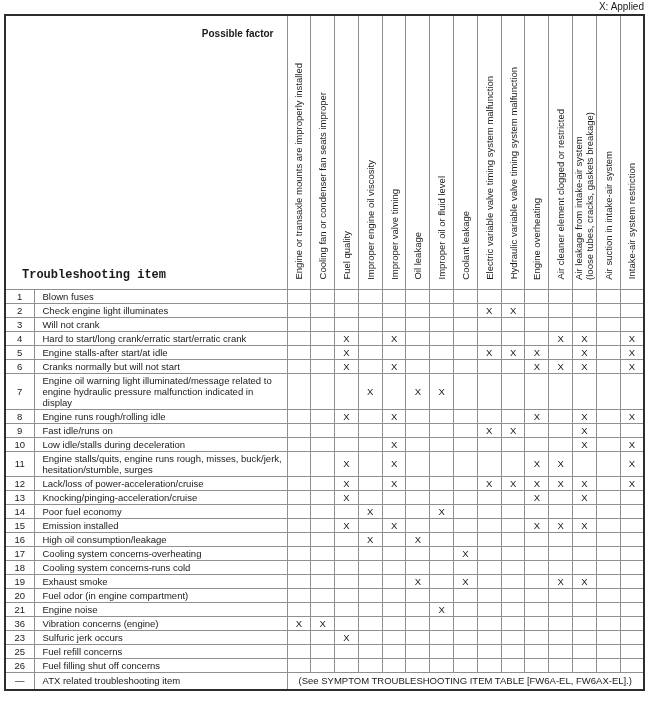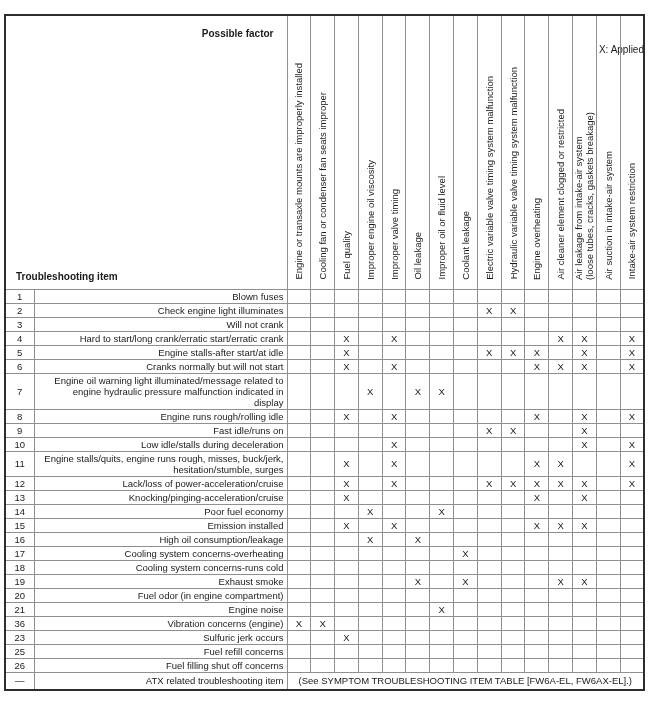--- a/index.html
+++ b/index.html
@@ -4,49 +4,49 @@
 <style>
   * { box-sizing: border-box; }
   html, body { margin: 0; padding: 0; }
   body {
     width: 649px; height: 715px;
     background: #ffffff;
     font-family: "Liberation Sans", "DejaVu Sans", sans-serif;
     color: #1a1a1a;
   }
   .page { position: relative; width: 649px; height: 715px; background: #fff; overflow: hidden; }
-  .legend { position: absolute; top: 1px; right: 5px; font-size: 10px; color: #1a1a1a; margin-top: 43px; }
+  .legend { position: absolute; top: 1px; right: 5px; font-size: 10px; color: #1a1a1a; }
 
   table.ts {
     position: absolute; left: 4px; top: 14px;
     width: 639px;
     border-collapse: collapse;
     table-layout: fixed;
     border: 2px solid #2d2d2d;
   }
   table.ts th, table.ts td { border: 1px solid #8f8f8f; }
   thead tr { height: 274px; padding-left: 36px; }
   thead th { border-bottom: 1px solid #4a4a4a; font-weight: normal; }
   th.corner { position: relative; }
   .pf { position: absolute; top: 12px; right: 13px; font-size: 10px; font-weight: bold; white-space: nowrap; }
-  .ti { position: absolute; bottom: 7px; left: 10px; font-size: 10px; font-weight: bold; white-space: nowrap; }
+  .ti { position: absolute; bottom: 7px; left: 16px; font-size: 12px; font-weight: bold; white-space: nowrap; font-family: Liberation Mono, monospace; }
   th.factor { vertical-align: bottom; text-align: center; padding: 0 0 5px 0; }
   .vtext {
     display: inline-block;
     writing-mode: vertical-rl;
     transform: rotate(180deg);
     font-size: 9.5px;
     line-height: 11px;
     white-space: pre;
     text-align: left;
   }
   tbody tr { height: 14px; }
   tbody td { font-size: 9.5px; line-height: 11px; padding: 0; }
   td.num { text-align: center; }
-  td.item { text-align: right; padding: 1px 3px 1px 8px; }
+  td.item { text-align: left; padding: 1px 3px 1px 8px; }
   td.mark { text-align: center; font-size: 9.5px; }
   tr.atx { height: 18px; }
   td.atx-note { text-align: center; white-space: nowrap; }
 </style>
 </head>
 <body>
 
 <div class="page">
   <div class="legend">X: Applied</div>
 

